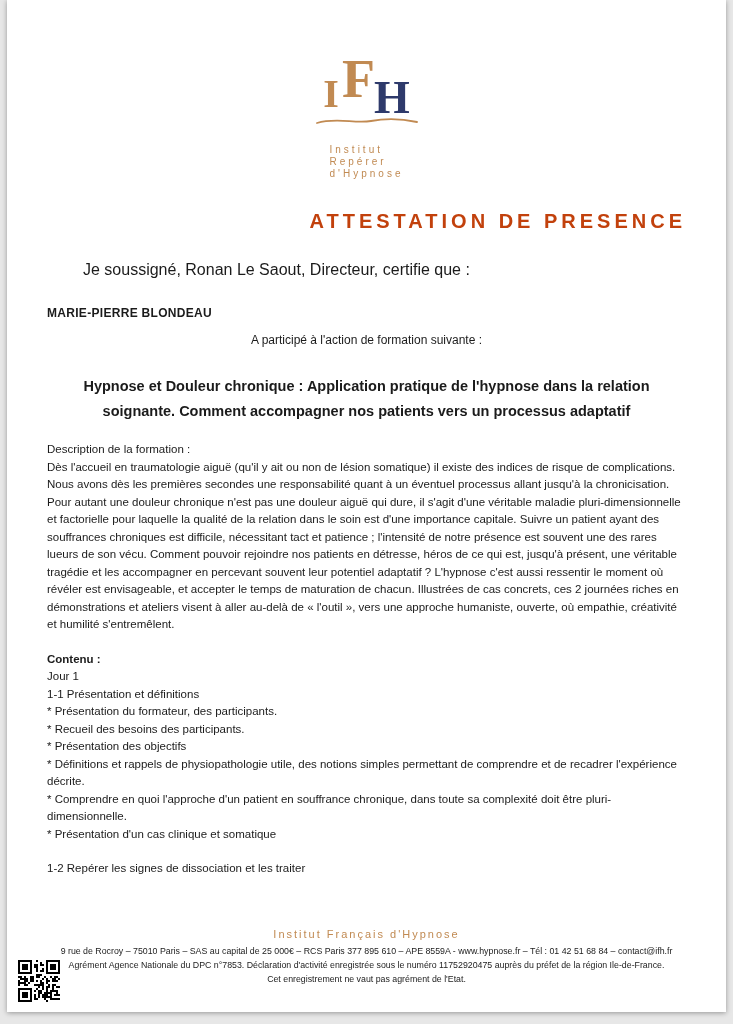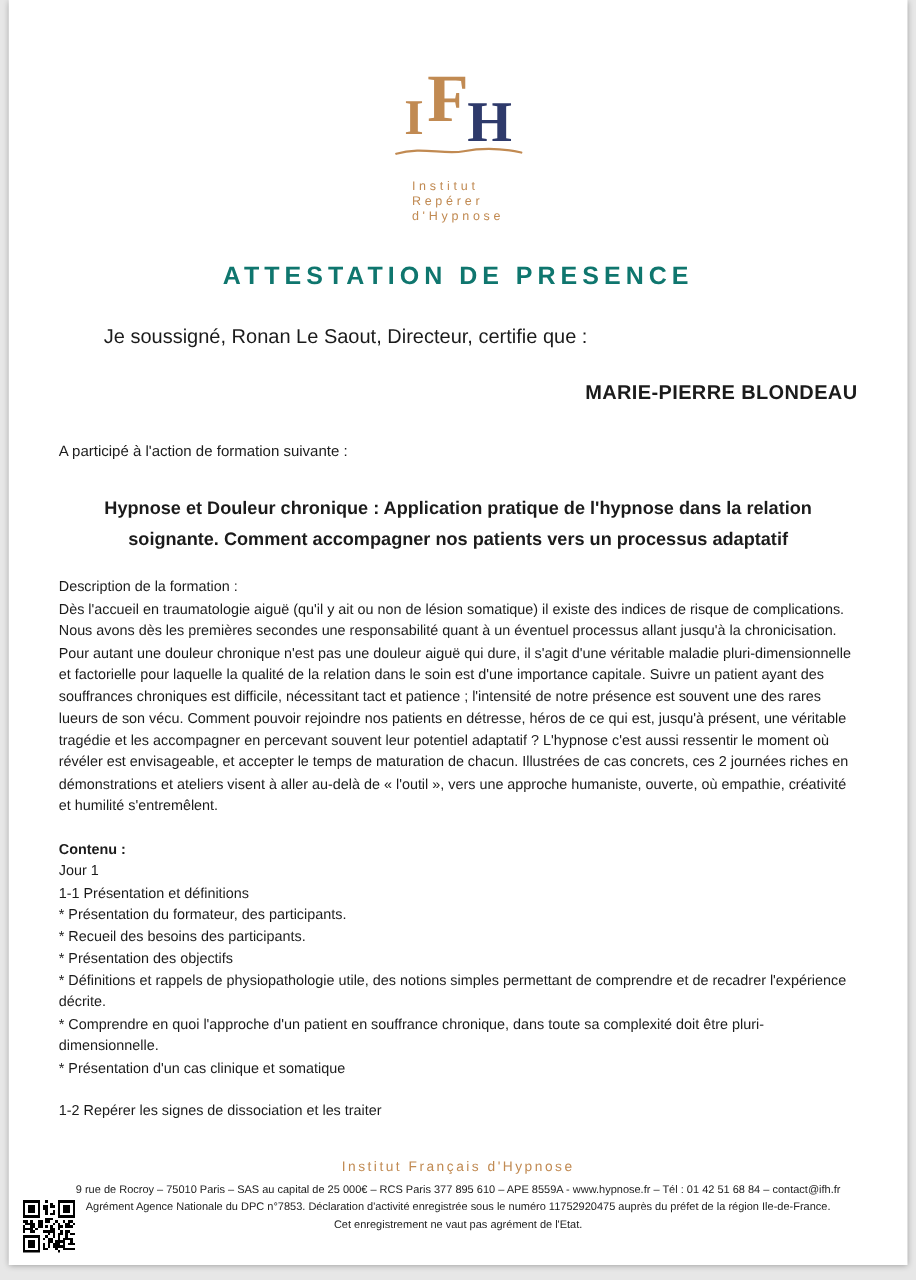--- a/index.html
+++ b/index.html
@@ -41,35 +41,35 @@
   .logo-name-inner {
     display: inline-block;
     text-align: left;
     font-size: 10px;
     letter-spacing: 3px;
     color: var(--gold);
   }
   
   .doc-title {
     margin: 30px 0 0;
-    text-align: center;
+    text-align: right;
     font-size: 20px;
     font-weight: bold;
     letter-spacing: 4px;
-    color: #0f766e;
+    color: #c2410c;
   }
   .certify { margin: 28px 0 0; padding-left: 36px; font-size: 16px; }
   .attendee {
     margin: 27px 0 0;
-    text-align: right;
-    font-size: 16px;
+    text-align: left;
+    font-size: 12px;
     font-weight: bold;
     letter-spacing: 0.3px;
   }
-  .participated { margin: 30px 0 0; font-size: 12px; }
+  .participated { margin: 13px 0 0; font-size: 12px; text-align: center; }
   .course-title {
     margin: 27px auto 0;
     max-width: 622px;
     text-align: center;
     font-size: 14.5px;
     font-weight: bold;
     line-height: 25px;
   }
   
   .desc-label  { margin: 17px 0 0; font-size: 11.5px; line-height: 17.5px; }

